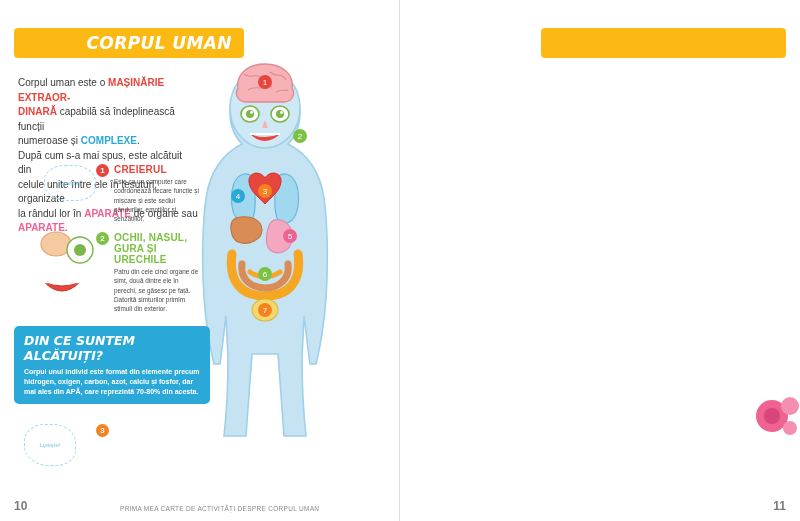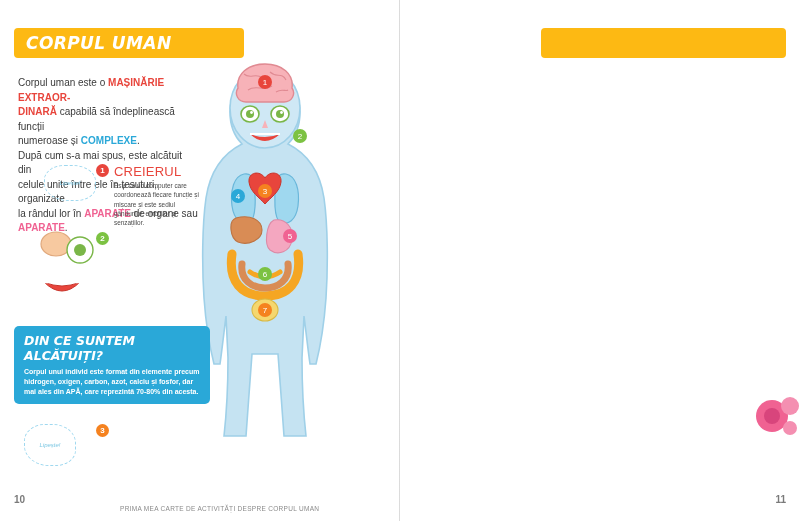--- a/index.html
+++ b/index.html
@@ -11,21 +11,21 @@
     overflow:hidden;
     position:relative;
   }
   .page { position:absolute; top:0; width:400px; height:521px; background:#fff; }
   .page-left { left:0; }
   .page-right { left:400px; }
   .gutter { position:absolute; left:399px; top:0; width:2px; height:521px;
             background:linear-gradient(to right,#e8e8e8,#cfcfcf,#e8e8e8); }
 
   
-  .hdr { position:absolute; border-radius:4px; display:flex; align-items:center; }
+  .hdr { position:absolute; border-radius:4px; display:flex; align-items:center;justify-content:flex-end; }
   .hdr-left  { left:14px;  top:28px; width:230px; height:30px; background:#fdb913; }
   .hdr-right { right:14px; top:28px; width:245px; height:30px; background:#fdb913; }
   .hdr-title {
     font-family:"DejaVu Sans", sans-serif;
     font-weight:bold; font-style:italic;
     font-size:17px; letter-spacing:.4px; color:#ffffff;
     padding:0 12px; white-space:nowrap;
   }
   .hdr-right .hdr-title { width:100%; text-align:right;margin-top:48px; }
 
@@ -39,36 +39,36 @@
   .intro .hl2 { color:#f06292; font-weight:bold; }
 
   .num-badge {
     width:13px; height:13px; border-radius:50%;
     color:#fff; font-size:8px; font-weight:bold;
     display:flex; align-items:center; justify-content:center;
     flex:0 0 13px;
   }
   .item { position:absolute; display:flex; gap:5px; }
   .item .body { }
-  .item .ttl { font-size:13px; font-weight:normal; letter-spacing:.2px; margin-bottom:2px; }
+  .item .ttl { font-size:10px; font-weight:bold; letter-spacing:.2px; margin-bottom:2px; }
   .item .txt { font-size:6.4px; line-height:1.45; color:#4a4a4a; }
 
   
   .bluebox {
     position:absolute; left:14px; top:318px; width:196px; height:78px;
     background:#2aa8d8; border-radius:5px; padding:7px 10px; color:#fff;margin-top:8px;
   }
   .bluebox h3 {
     margin:0 0 4px 0; font-family:"DejaVu Sans", sans-serif;
     font-style:italic; font-weight:bold; font-size:12.5px; color:#ffffff;
   }
   .bluebox p { margin:0; font-size:7px; line-height:1.45; font-weight:bold; }
 
   
-  .folio { position:absolute; bottom:16px; font-size:10px; color:#7a7a7a; font-weight:bold; }
+  .folio { position:absolute; bottom:8px; font-size:12px; color:#7a7a7a; font-weight:bold; }
   .folio-l { left:14px; }
   .folio-r { right:14px;text-align:center; }
   .foot-center-l { position:absolute; bottom:9px; left:120px; font-size:6.5px;
                    color:#8a8a8a; letter-spacing:.3px; }
 
   
   .lipeste {
     position:absolute; border:1.4px dashed #9fd8ef; border-radius:40% 45% 38% 48%;
     display:flex; align-items:center; justify-content:center;
     color:#7ec8e3; font-size:6px; font-style:italic;
@@ -168,20 +168,24 @@
   <div class="item" style="left:96px; top:164px; width:104px;">
     <div class="num-badge" style="background:#e8453c;">1</div>
     <div class="body">
       <div class="ttl" style="color:#e8453c;">CREIERUL</div>
       <div class="txt">Este ca un computer care coordonează fiecare funcție și mișcare și este sediul gândurilor, emoțiilor și senzațiilor.</div>
     </div>
   </div>
 
   <div class="item" style="left:96px; top:232px; width:104px;">
     <div class="num-badge" style="background:#7cc242;">2</div>
+    <div class="body">
+      <div class="ttl" style="color:#7cc242;">OCHII, NASUL, GURA ȘI URECHILE</div>
+      <div class="txt">Patru din cele cinci organe de simț, două dintre ele în perechi, se găsesc pe față. Datorită simțurilor primim stimuli din exterior.</div>
+    </div>
   </div>
 
   <div class="item" style="left:96px; top:424px; width:104px;">
     <div class="num-badge" style="background:#f5821f;">3</div>
   </div>
 
   <div class="lipeste" style="left:24px; top:424px; width:52px; height:42px;">
     <span>Lipește!</span>
   </div>
 

